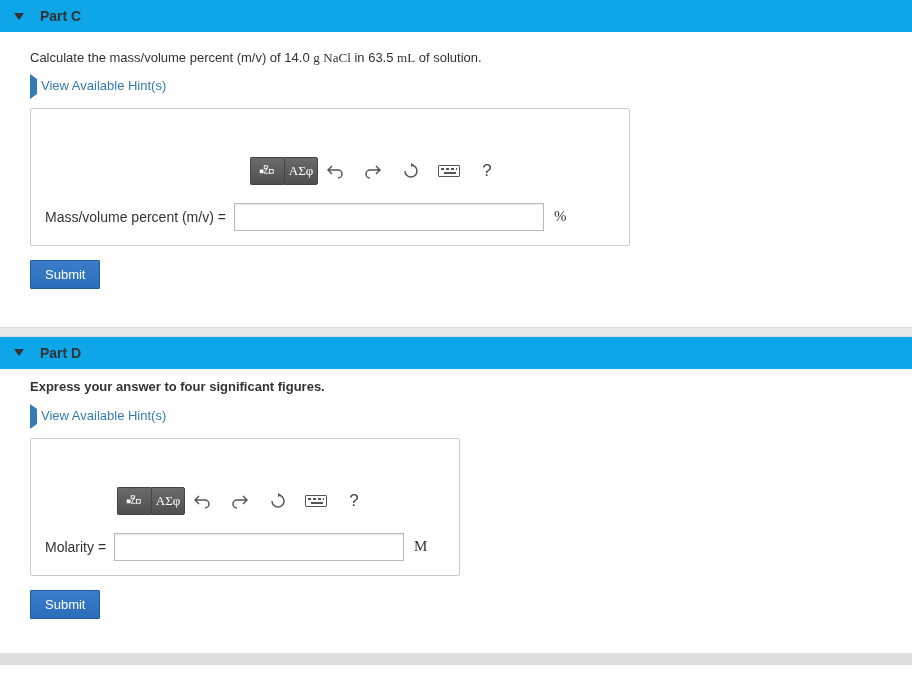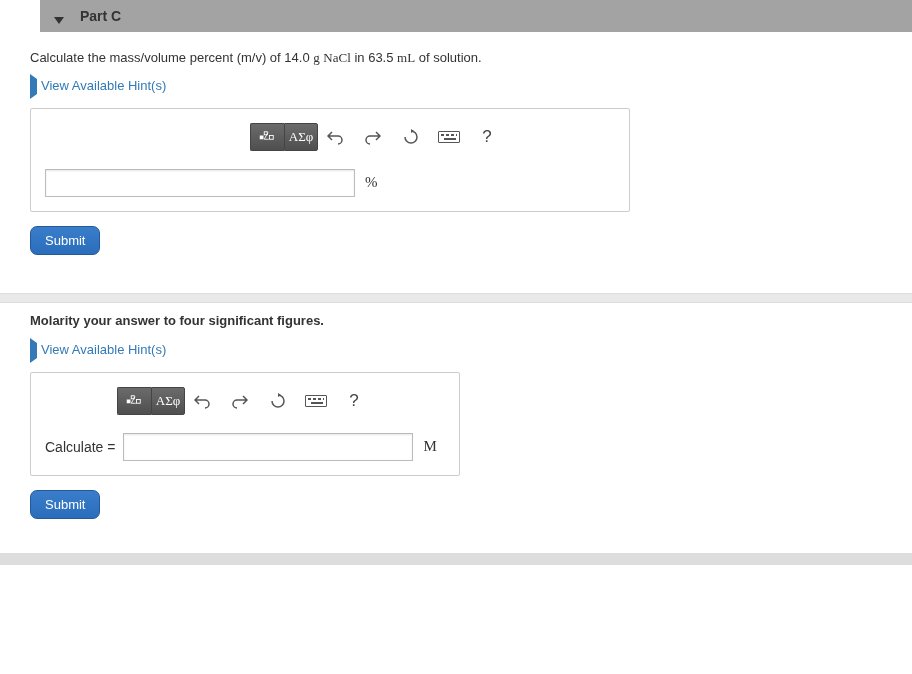--- a/index.html
+++ b/index.html
@@ -8,26 +8,25 @@
     font-family: Arial, Helvetica, sans-serif;
     font-size: 13px;
     color: #333;
     background: #fff;
   }
   .part {
     padding: 0 0 20px 0;
   }
   .part-header {
     display: flex;
-    align-items: flex-end;
+    align-items: center;
     padding: 8px 14px;
     font-weight: bold;
     font-size: 14px;
-    background: #a3a3a3;
-    margin-left: 40px;
+    background: #0ea5e9;
   }
   .part-header .caret { margin-right: 16px; }
   .caret {
     display: inline-block;
     width: 0; height: 0;
     border-left: 5px solid transparent;
     border-right: 5px solid transparent;
     border-top: 7px solid #333;
   }
   .caret-right {
@@ -57,20 +56,21 @@
     border: 1px solid #ccc;
     border-radius: 2px;
     padding: 14px;
     display: inline-block;
     min-width: 200px;
   }
   .toolbar {
     display: flex;
     gap: 0;
     margin-bottom: 18px;
+    margin-top: 34px;
   }
   .offset-c { margin-left: 205px; }
   .offset-d { margin-left: 72px; }
   .tbtn {
     width: 34px; height: 28px;
     display: inline-flex;
     align-items: center;
     justify-content: center;
     font-size: 14px;
     cursor: pointer;
@@ -109,21 +109,21 @@
     font-family: "Times New Roman", serif;
   }
   .submit {
     margin-top: 14px;
     background: #2a6ebb;
     background: linear-gradient(#3a7ecb, #2a6ebb);
     color: #fff;
     border: 1px solid #245a99;
     padding: 6px 14px;
     font-size: 13px;
-    border-radius: 7px;
+    border-radius: 1px;
     cursor: pointer;
     font-family: Arial, sans-serif;
   }
   .divider {
     height: 10px;
     background: #e9e9e9;
     border-top: 1px solid #ddd;
     border-bottom: 1px solid #ddd;
     margin: 18px 0 0 0;
   }
@@ -195,35 +195,40 @@
               <path d="M8 2 A6 6 0 1 1 2 8" fill="none" stroke="#555" stroke-width="1.5"></path>
               <path d="M8 0 L8 4 L11 2 Z" fill="#555"></path>
             </svg>
         </span>
         <span class="tbtn">
           <span class="kbd-icon"></span>
         </span>
         <span class="tbtn" style="font-size:17px;">?</span>
       </div>
       <div class="input-row">
+        <span class="label">Mass/volume percent (m/v) =</span>
         <input class="answer-input" style="width: 310px;">
         <span class="unit">%</span>
       </div>
     </div>
     <div>
       <button class="submit">Submit</button>
     </div>
   </div>
 </div>
 
 <div class="divider"></div>
 
 <div class="part">
+  <div class="part-header">
+    <span class="caret"></span>
+    <span>Part D</span>
+  </div>
   <div class="part-body">
-    <p class="strong">Molarity your answer to four significant figures.</p>
+    <p class="strong">Express your answer to four significant figures.</p>
     <div class="hints">
       <span class="caret-right"></span>
       <span>View Available Hint(s)</span>
     </div>
 
     <div class="answer-box" style="width:430px;">
       <div class="toolbar offset-d">
         <span class="tbtn dark templates">
           <svg viewBox="0 0 24 18" fill="none" stroke="#fff" stroke-width="1.2">
             <rect x="1" y="7" width="5" height="5" fill="#fff" stroke="none"></rect>
@@ -248,21 +253,21 @@
               <path d="M8 2 A6 6 0 1 1 2 8" fill="none" stroke="#555" stroke-width="1.5"></path>
               <path d="M8 0 L8 4 L11 2 Z" fill="#555"></path>
             </svg>
         </span>
         <span class="tbtn">
           <span class="kbd-icon"></span>
         </span>
         <span class="tbtn" style="font-size:17px;">?</span>
       </div>
       <div class="input-row">
-        <span class="label">Calculate =</span>
+        <span class="label">Molarity =</span>
         <input class="answer-input" style="width: 290px;">
         <span class="unit rm">M</span>
       </div>
     </div>
     <div>
       <button class="submit">Submit</button>
     </div>
   </div>
 </div>
 

